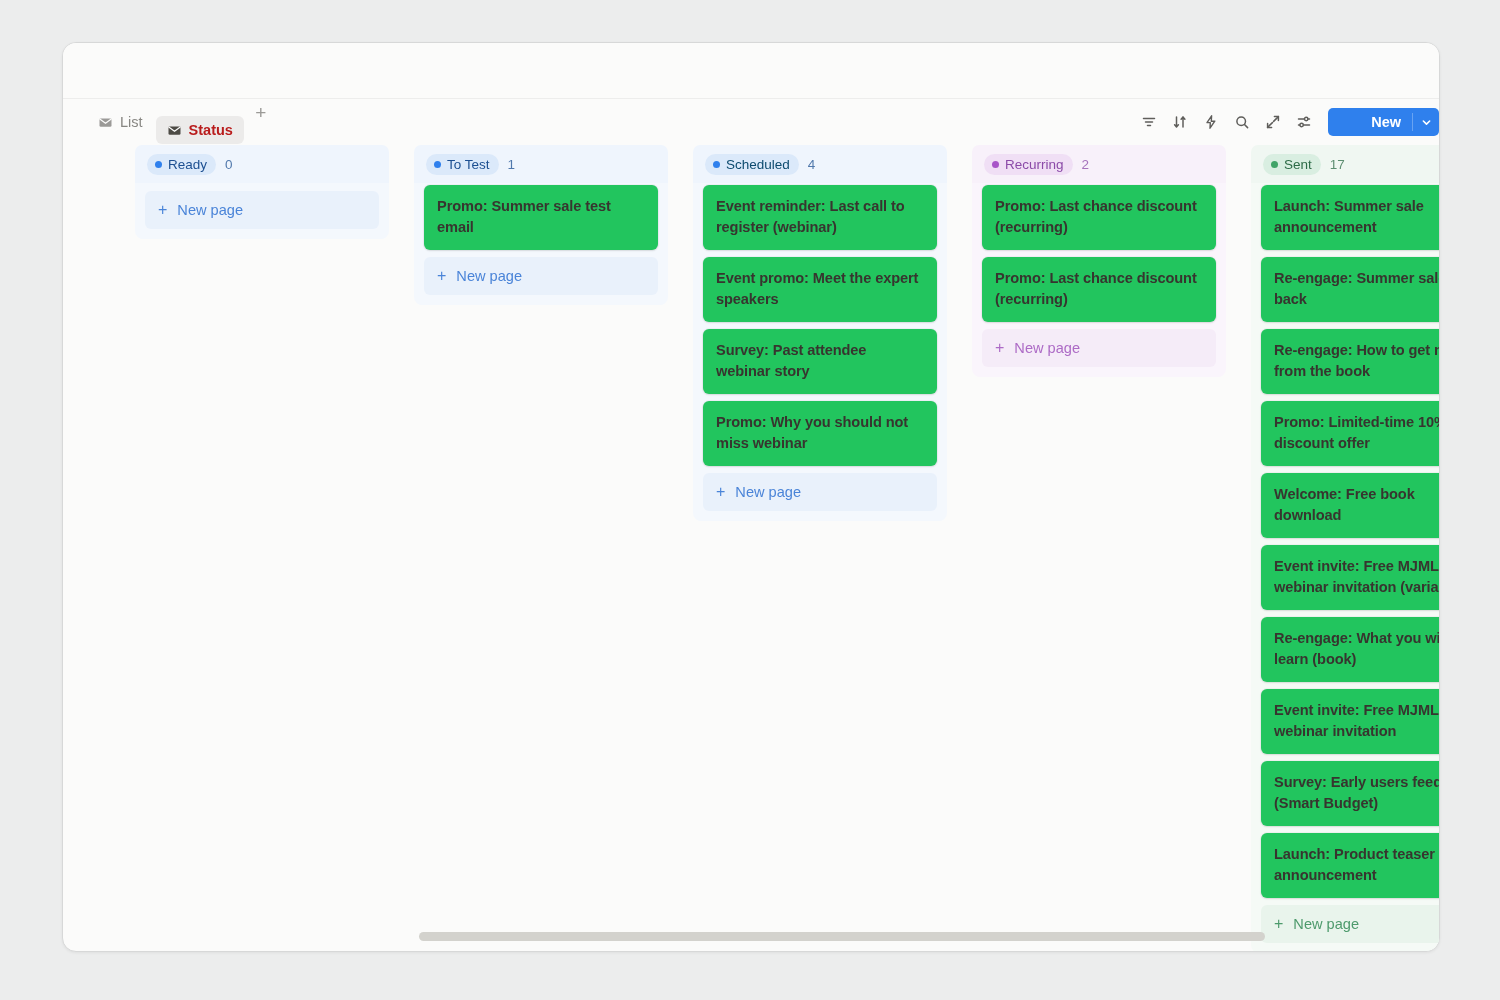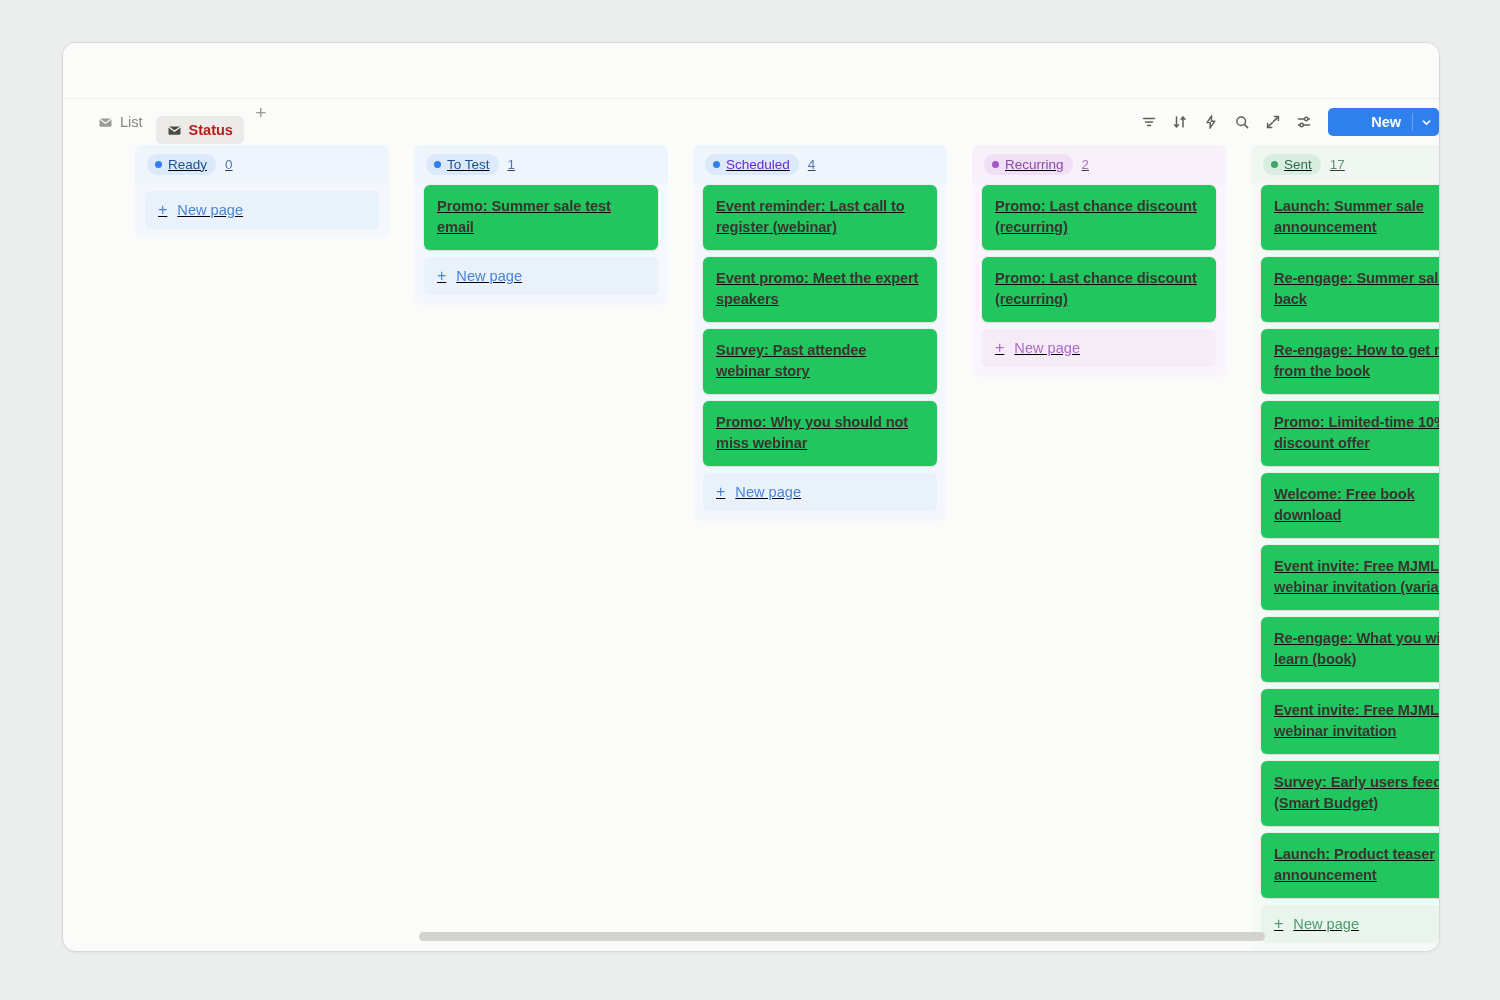--- a/index.html
+++ b/index.html
@@ -127,21 +127,20 @@
     width: 26px;
     color: #fff;
     cursor: pointer;
   }
 
   
   .board-scroll {
     position: relative;
     height: 810px;
     overflow: hidden;
-    text-decoration: underline;
   }
   .board {
     display: flex;
     gap: 25px;
     padding: 0 0 0 72px;
     align-items: flex-start;
     height: 100%;
   }
 
   .column { width: 254px; flex: 0 0 254px; }
@@ -332,21 +331,21 @@
           <div class="col-body" style="background: rgb(244, 248, 253); padding-top: 2px;">
             <div class="card">Promo: Summer sale test email</div>
             <div class="newpage" style="background: rgb(233, 241, 251); color: rgb(74, 132, 216);">
               <span class="plus">+</span>
               <span>New page</span>
             </div>
           </div>
         </div>
         <div class="column">
           <div class="col-head" style="background: rgb(239, 245, 253);">
-            <div class="pill" style="background: rgb(219, 233, 250); color: #6d28d9;">
+            <div class="pill" style="background: rgb(219, 233, 250); color: #0c4a6e;">
               <span class="dot" style="background: rgb(47, 128, 237);"></span>
               <span>Scheduled</span>
             </div>
             <span class="count" style="color: rgb(28, 79, 145); opacity: 0.75;">4</span>
           </div>
           <div class="col-body" style="background: rgb(244, 248, 253); padding-top: 2px;">
             <div class="card">Event reminder: Last call to register (webinar)</div>
             <div class="card">Event promo: Meet the expert speakers</div>
             <div class="card">Survey: Past attendee webinar story</div>
             <div class="card">Promo: Why you should not miss webinar</div>

